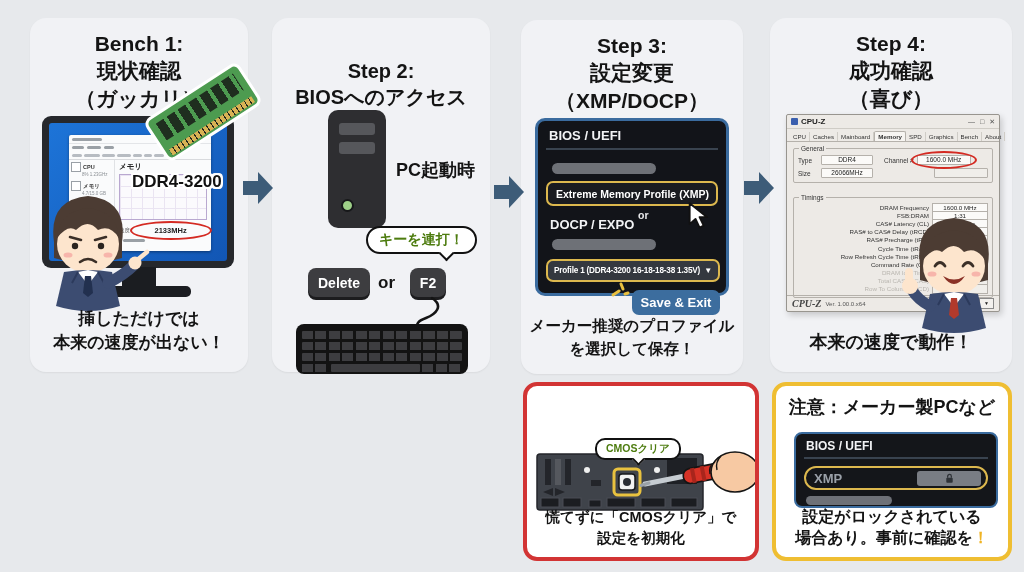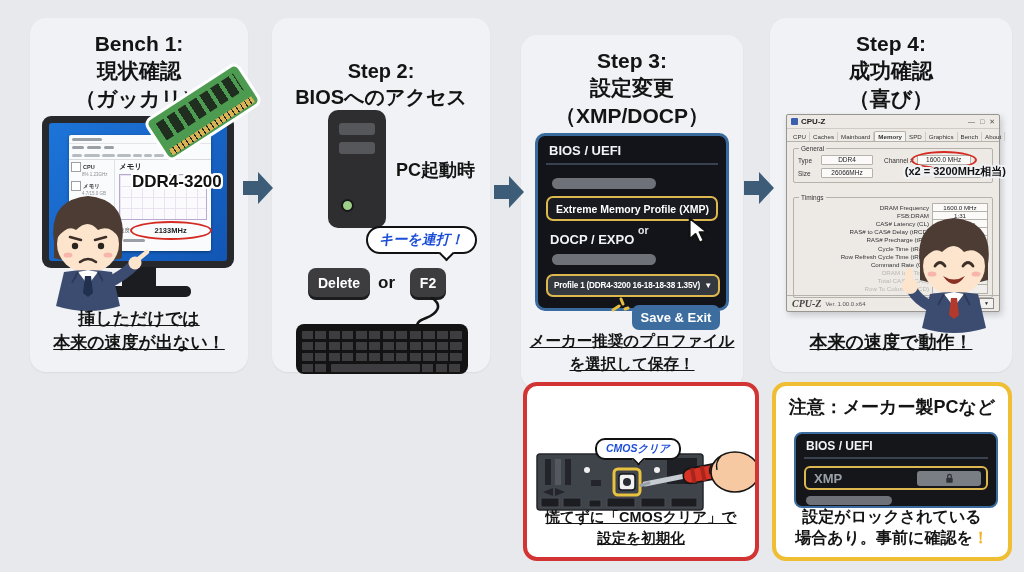--- a/index.html
+++ b/index.html
@@ -1,19 +1,19 @@
 <!DOCTYPE html>
 <html><head>
 <meta charset="utf-8">
 <style>
   html,body{margin:0;padding:0;background:#e7e9ec;font-family:"Liberation Sans","DejaVu Sans",sans-serif;}
   #canvas{position:relative;width:1024px;height:572px;background:#e7e9ec;overflow:hidden;}
   .panel{position:absolute;background:#f1f2f5;border-radius:16px;box-shadow:0 1px 2px rgba(0,0,0,.06);}
   .step-title{position:absolute;left:0;right:0;top:12px;text-align:center;font-size:21px;line-height:1.3;font-weight:900;color:#141414;white-space:pre-line;}
-  .caption{position:absolute;left:0;right:0;text-align:center;font-weight:900;color:#141414;white-space:pre-line;text-decoration:underline;}
+  .caption{position:absolute;left:0;right:0;text-align:center;font-weight:900;color:#141414;white-space:pre-line;}
   .bar{display:inline-block;height:3px;background:#9aa0a6;border-radius:2px;}
 
   
   .monitor{position:absolute;left:12px;top:98px;width:192px;height:152px;background:#26282c;border-radius:9px;padding:7px;box-sizing:border-box;}
   .screen{position:relative;width:100%;height:100%;background:linear-gradient(135deg,#1d74d8,#1256b4);border-radius:3px;overflow:hidden;}
   .monitor-neck{position:absolute;left:92px;top:249px;width:34px;height:20px;background:#1b1d21;}
   .monitor-base{position:absolute;left:57px;top:268px;width:104px;height:11px;background:#1b1d21;border-radius:5px;}
   .tm{position:absolute;left:20px;top:12px;width:142px;height:116px;background:#fafbfc;border-radius:2px;box-shadow:0 1px 3px rgba(0,0,0,.4);font-size:6px;}
   .tm-titlebar{height:8px;display:flex;align-items:center;padding:0 3px;border-bottom:1px solid #e3e5e8;}
   .tm-menu{height:7px;display:flex;gap:3px;align-items:center;padding:0 3px;}
@@ -38,21 +38,21 @@
   .ram .pins{position:absolute;left:4px;right:4px;bottom:2px;height:7px;background:repeating-linear-gradient(90deg,#d8b254 0 4px,#23281f 4px 5px);}
   .ddr-label{position:absolute;left:102px;top:154px;font-size:17px;font-weight:900;color:#111;
     text-shadow:-2px -2px 0 #fff,2px -2px 0 #fff,-2px 2px 0 #fff,2px 2px 0 #fff,-2px 0 0 #fff,2px 0 0 #fff,0 -2px 0 #fff,0 2px 0 #fff;}
   .sad-char{position:absolute;left:-10px;top:164px;width:132px;height:142px;pointer-events:none;}
 
   
   .tower{position:absolute;left:56px;top:92px;width:58px;height:118px;background:#2e2e31;border-radius:10px;}
   .tower .slot{position:absolute;left:11px;width:36px;height:12px;background:#56575b;border-radius:3px;}
   .tower .led{position:absolute;left:13px;bottom:16px;width:9px;height:9px;border-radius:50%;background:#9ed088;border:2px solid #17181a;}
   .pc-label{position:absolute;left:124px;top:140px;font-size:18px;font-weight:900;color:#141414;}
-  .bubble{position:absolute;background:#fff;border:2.5px solid #111;border-radius:14px;font-weight:900;color:#1d4ed8;text-align:left;font-style:italic;}
+  .bubble{position:absolute;background:#fff;border:2.5px solid #111;border-radius:14px;font-weight:900;color:#4d7c0f;text-align:left;}
   .bubble::after{content:"";position:absolute;width:9px;height:9px;background:#fff;border-right:2.5px solid #111;border-bottom:2.5px solid #111;transform:rotate(45deg);}
   .key-bubble{left:94px;top:208px;padding:3px 11px;font-size:14px;}
   .key-bubble::after{left:68%;bottom:-7px;}
   .keycap{position:absolute;height:29px;background:#3d3d40;border-radius:8px;color:#fff;font-weight:700;font-size:14px;display:flex;align-items:center;justify-content:center;box-shadow:0 3px 0 #1c1c1e;}
   .or-label{position:absolute;font-size:17px;font-weight:900;color:#141414;}
   .cable{position:absolute;left:120px;top:278px;width:60px;height:32px;}
   .kb{position:absolute;left:24px;top:306px;width:172px;height:50px;background:#131313;border-radius:8px;padding:4px 6px 0;box-sizing:border-box;}
   .krow{height:8px;margin-top:3px;background:repeating-linear-gradient(90deg,#3d3d40 0 11px,#131313 11px 13.5px);border-radius:1px;}
   .krow-space{display:flex;gap:2.5px;margin-top:3px;height:8px;}
   .krow-space .ks{background:repeating-linear-gradient(90deg,#3d3d40 0 11px,#131313 11px 13.5px);}
@@ -103,21 +103,21 @@
   .happy-char{position:absolute;left:112px;top:186px;width:136px;height:142px;z-index:8;pointer-events:none;}
 
   
   .note-panel{position:absolute;background:#fff;border-radius:14px;box-sizing:border-box;}
   .note-title{margin-top:9px;text-align:center;font-weight:900;color:#141414;white-space:pre-line;}
   .board-svg{position:absolute;left:8px;top:54px;width:220px;height:76px;}
   .cmos-bubble{left:68px;top:52px;padding:2px 9px;font-size:10.5px;border-width:2px;border-radius:10px;z-index:3;}
   .cmos-bubble::after{left:45%;bottom:-6px;width:7px;height:7px;border-width:2px;}
   .mini-bios{position:absolute;left:18px;top:46px;width:204px;height:76px;background:#14161a;border:2px solid #3a6b9e;border-radius:8px;box-sizing:border-box;}
   .mini-bios .bios-header{padding:5px 10px 4px;font-size:12px;}
-  .lock-row{position:absolute;left:8px;top:32px;width:184px;height:24px;border:2px solid #dcb84e;border-radius:6px;display:flex;align-items:center;box-sizing:border-box;}
+  .lock-row{position:absolute;left:8px;top:32px;width:184px;height:24px;border:2px solid #dcb84e;border-radius:12px;display:flex;align-items:center;box-sizing:border-box;}
   .lock-row .xmp-ghost{font-size:13px;font-weight:700;color:#9ba1a9;padding-left:8px;}
   .lock-box{margin-left:auto;margin-right:5px;width:64px;height:15px;background:#797d84;border-radius:3px;display:flex;align-items:center;justify-content:center;}
   .warn-caption{position:absolute;left:0;right:0;bottom:8px;text-align:center;font-weight:900;font-size:16px;color:#141414;line-height:1.35;}
   .bang{color:#f0b425;}
 
   .arrow{position:absolute;width:30px;height:32px;}
 </style>
 </head>
 <body>
 
@@ -244,21 +244,21 @@
         <div class="krow"></div>
         <div class="krow"></div>
       <div class="krow-space">
           <span class="ks" style="width:26px"></span>
           <span class="sp"></span>
           <span class="ks" style="width:40px"></span>
         </div>
     </div>
   </section>
 
-  <section class="panel" style="left:521px;top:35px;width:222px;height:354px;">
+  <section class="panel" style="left:521px;top:20px;width:222px;height:354px;">
     <div class="step-title">Step 3:
 設定変更
 （XMP/DOCP）</div>
 
     <div class="bios-win">
       <div class="bios-header">BIOS / UEFI</div>
       <div class="bios-sep"></div>
       <div class="gbar" style="left:14px;top:42px;width:104px;"></div>
       <div class="opt-row xmp-row">Extreme Memory Profile (XMP)</div>
       <div class="bios-or">or</div>
@@ -395,21 +395,20 @@
       <div class="cz-footer">
         <span class="cz-logo">CPU-Z</span>
         <span class="cz-ver">Ver. 1.00.0.x64</span>
         <span class="cz-tools">
           <span class="tb">Tools</span>
           <span class="tb" style="font-size:5px;">▼</span>
         </span>
       </div>
     </div>
 
-    <div class="callout">(x2 = 3200MHz相当)</div>
 
     <svg class="happy-char" viewBox="0 0 136 142">
       <path d="M38,60 Q32,18 72,14 Q112,18 106,60 L106,76 Q72,86 38,76 Z" fill="#4c3c33"></path>
       <ellipse cx="72" cy="62" rx="31" ry="29" fill="#fde5cd"></ellipse>
       <path d="M41,56 Q42,30 72,26 Q102,30 103,56 Q94,42 82,48 Q72,36 60,48 Q52,42 41,56 Z" fill="#4c3c33"></path>
       <path d="M53,62 Q58,55 63,62" stroke="#3b2f27" stroke-width="2.8" fill="none" stroke-linecap="round"></path>
       <path d="M81,62 Q86,55 91,62" stroke="#3b2f27" stroke-width="2.8" fill="none" stroke-linecap="round"></path>
       <ellipse cx="50" cy="70" rx="4.5" ry="2.6" fill="#f7b5ab"></ellipse>
         <ellipse cx="94" cy="70" rx="4.5" ry="2.6" fill="#f7b5ab"></ellipse>
       <path d="M61,72 Q72,88 83,72 Q72,79 61,72 Z" fill="#8a3126"></path>

